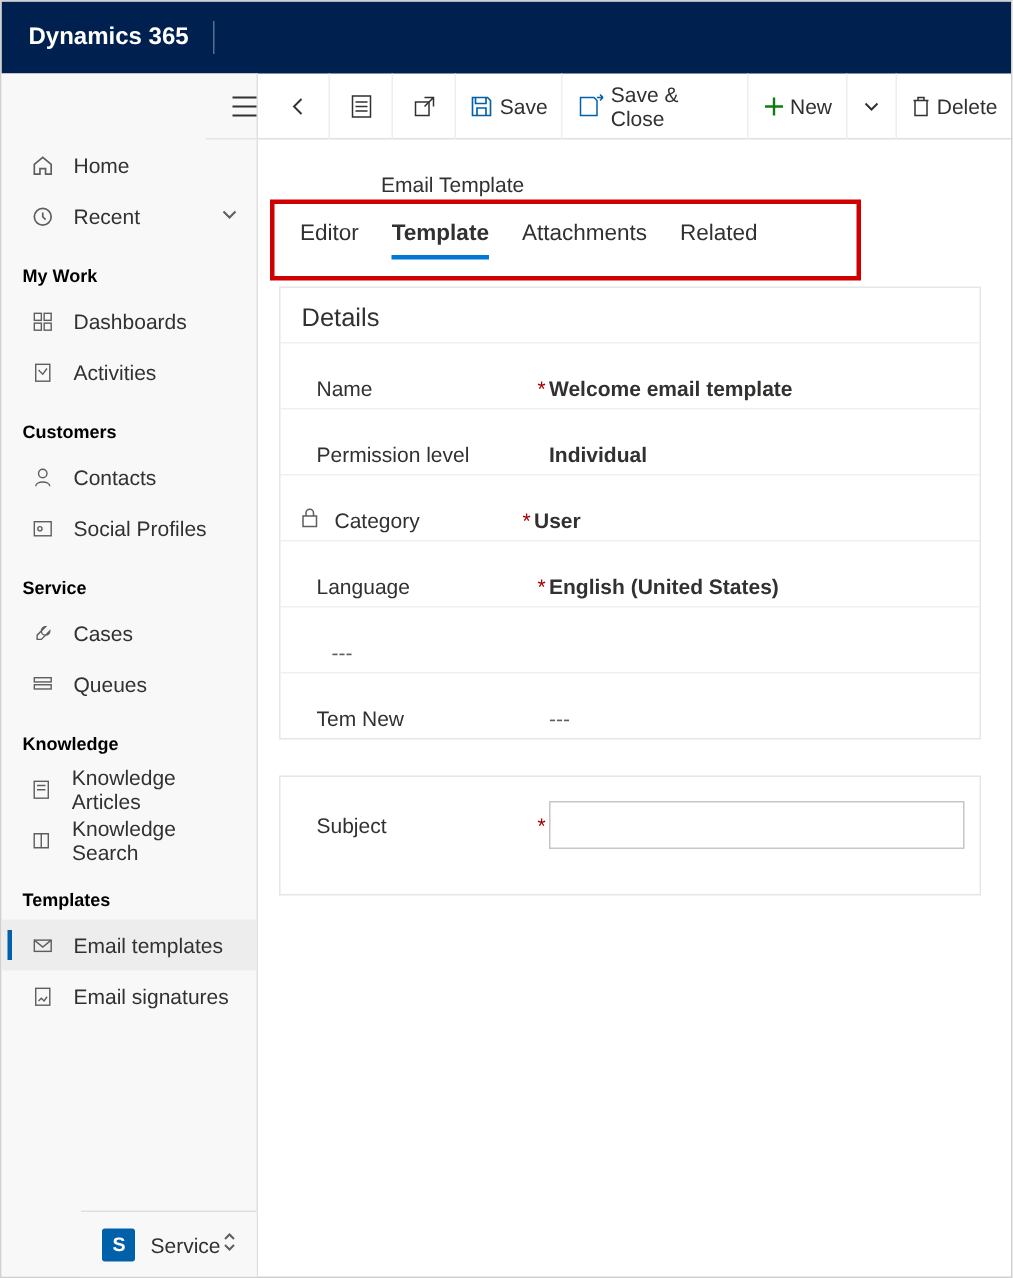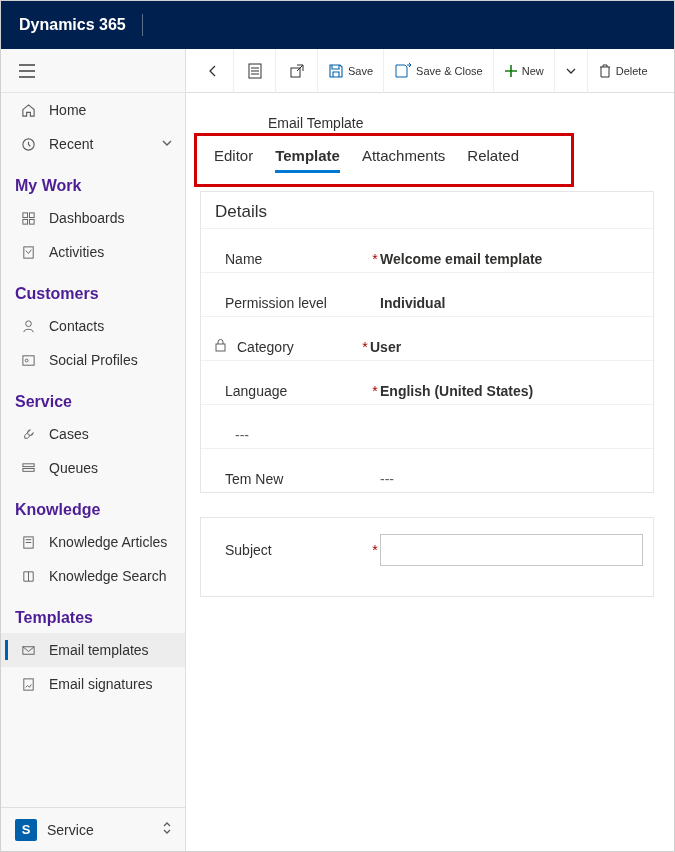--- a/index.html
+++ b/index.html
@@ -27,26 +27,27 @@
   }
   .topbar .divider {
     width: 1px; height: 22px; background: rgba(255,255,255,0.35); margin-left: 16px;
   }
   
   .shell {
     display: flex;
     height: calc(100% - 48px);
   }
   .sidebar {
-    width: 185px;
+    width: 171px;
     border-right: 1px solid #e1dfdd;
     background: #f8f8f8;
     display: flex;
     flex-direction: column;
     position: relative;
+    align-items: flex-end;
   }
   .hamburger-row {
     height: 44px;
     display: flex;
     align-items: center;
     padding-left: 18px;
     border-bottom: 1px solid #e5e5e5;
   }
   .nav-scroll { flex: 1; overflow: hidden; }
   .nav-item {
@@ -66,22 +67,22 @@
     content:"";
     position:absolute; left:4px; top:7px; bottom:7px; width:3px; background:#0060a9;
   }
   .nav-item .ic {
     width: 18px; display:flex; justify-content:center; margin-right: 12px; color:#605e5c;
   }
   .nav-item .chev { margin-left: auto; color:#605e5c; }
   .nav-group {
     padding: 16px 0 6px 14px;
     font-weight: 600;
-    color: #4c1d95;
-    font-size: 16px;
+    color: #000000;
+    font-size: 12px;
   }
   .area-switcher {
     height: 44px;
     border-top: 1px solid #e1dfdd;
     display:flex; align-items:center;
     padding: 0 12px 0 14px;
     background:#f8f8f8;
   }
   .area-badge {
     width: 22px; height: 22px; background:#0060a9; color:#fff;
@@ -105,21 +106,21 @@
   }
   .cmdbtn {
     height: 44px;
     min-width: 42px;
     display:flex; align-items:center; justify-content:center;
     padding: 0 10px;
     gap: 4px;
     border-right: 1px solid #eee;
     color:#323130;
     cursor:pointer;
-    font-size: 11px;
+    font-size: 14px;
   }
   .cmdbtn:last-child { border-right: none; }
   .cmdbtn svg { display:block; }
   .content {
     flex:1; padding: 22px 20px 0 14px; overflow:auto; position:relative;
   }
   .entity-header {
     padding-left: 68px;
     font-size: 14px;
     color:#323130;

